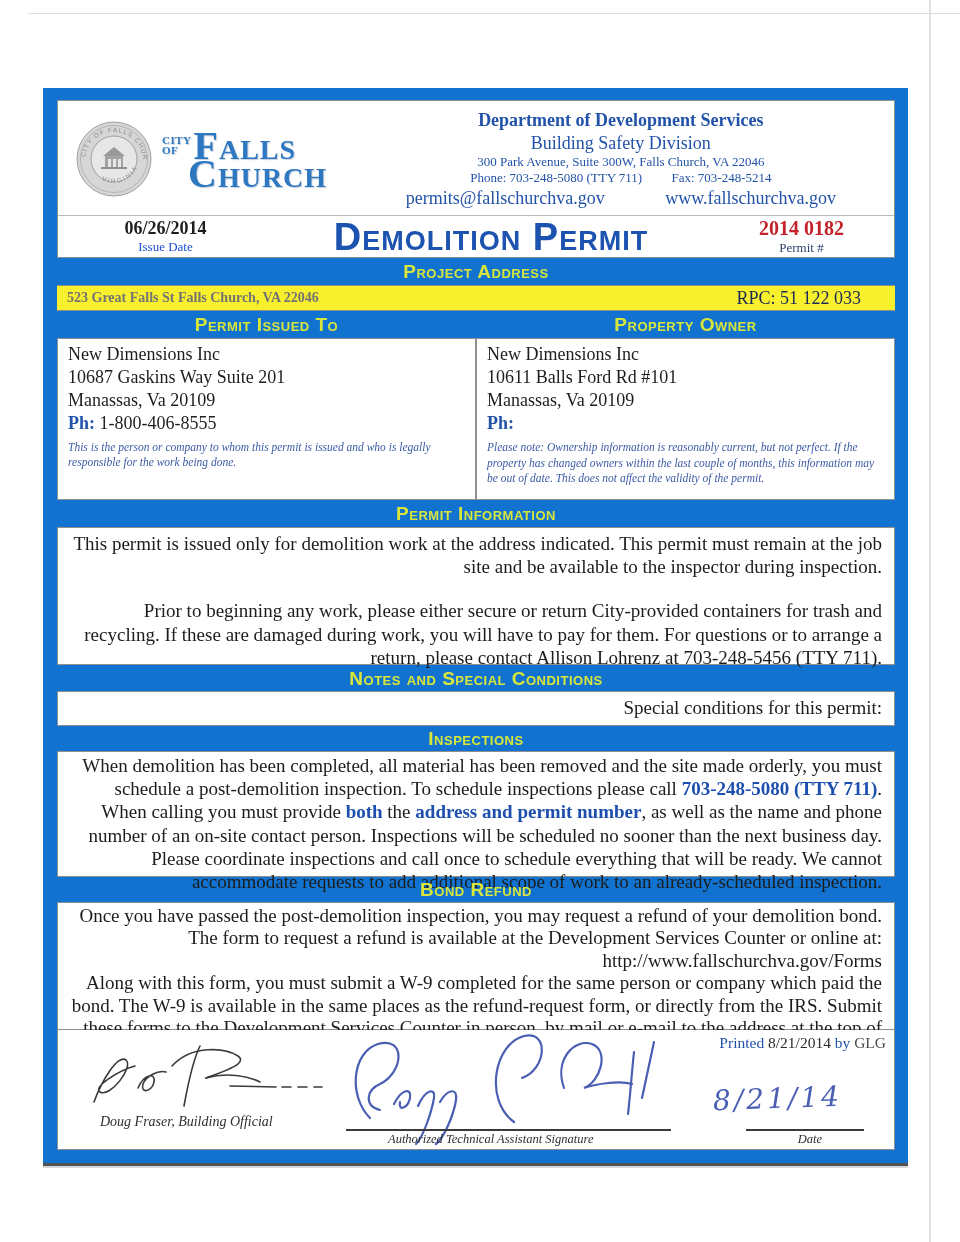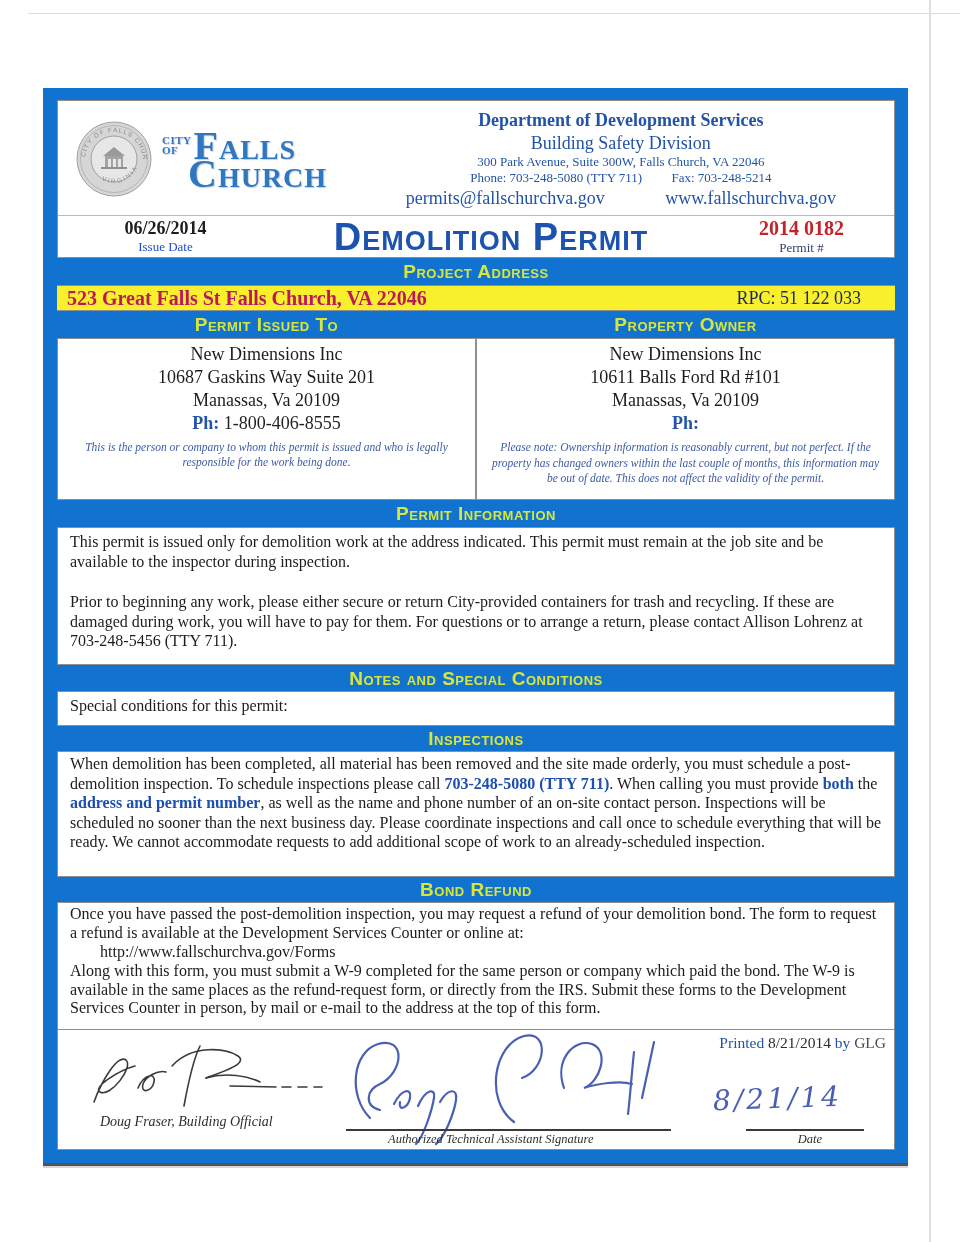--- a/index.html
+++ b/index.html
@@ -56,33 +56,33 @@
   
   .band{height:27px;display:flex;align-items:center;justify-content:center;flex:none;}
   .band-label{font-family:"Liberation Sans",sans-serif;font-weight:bold;font-variant:small-caps;
               font-size:19px;letter-spacing:.5px;color:var(--hdr);line-height:1;}
   .band.split{justify-content:space-between;}
   .band.split .half{width:50%;text-align:center;}
 
   
   .yellow-band{height:26px;background:var(--yellow);display:flex;align-items:center;
                justify-content:space-between;padding:0 34px 0 10px;flex:none;border:1px solid #8f8f8f;border-left:none;border-right:none;}
-  .yellow-band .addr{font-weight:bold;font-size:20px;color:#be185d;}
+  .yellow-band .addr{font-weight:bold;font-size:14px;color:#737373;}
   .yellow-band .rpc{font-size:18px;color:#1b2a55;}
 
   
-  .twocol{height:162px;display:flex;flex:none;text-align:center;}
+  .twocol{height:162px;display:flex;flex:none;}
   .twocol .col{flex:1;display:flex;flex-direction:column;padding:4px 10px 0 10px;}
   .addr-line{font-size:18px;line-height:1.28;color:#1d1d1d;}
   .ph-line{font-size:18px;line-height:1.28;}
   .ph-lbl{color:#2255aa;font-weight:bold;}
   .note{margin-top:auto;margin-bottom:16px;font-style:italic;font-size:11.5px;line-height:1.35;color:var(--note);}
 
   
-  .textbox{padding:4px 12px;font-size:16px;line-height:1.22;color:#1c1c1c;flex:none;}
+  .textbox{padding:4px 12px;font-size:19px;line-height:1.22;color:#1c1c1c;flex:none;text-align:right;}
   .textbox p{margin:0;}
   .textbox .spacer{height:21px;}
   .b-blue{color:var(--boldblue);font-weight:bold;}
   .url-line{padding-left:30px;}
 
   
   .footer{flex:1;position:relative;background:#fff;border:1px solid #8f8f8f;border-top:none;}
   .printed{position:absolute;top:4px;right:8px;font-size:15.5px;}
   .printed .pb{color:#2253a8;}
   .printed .pd{color:#2b2b2b;}

